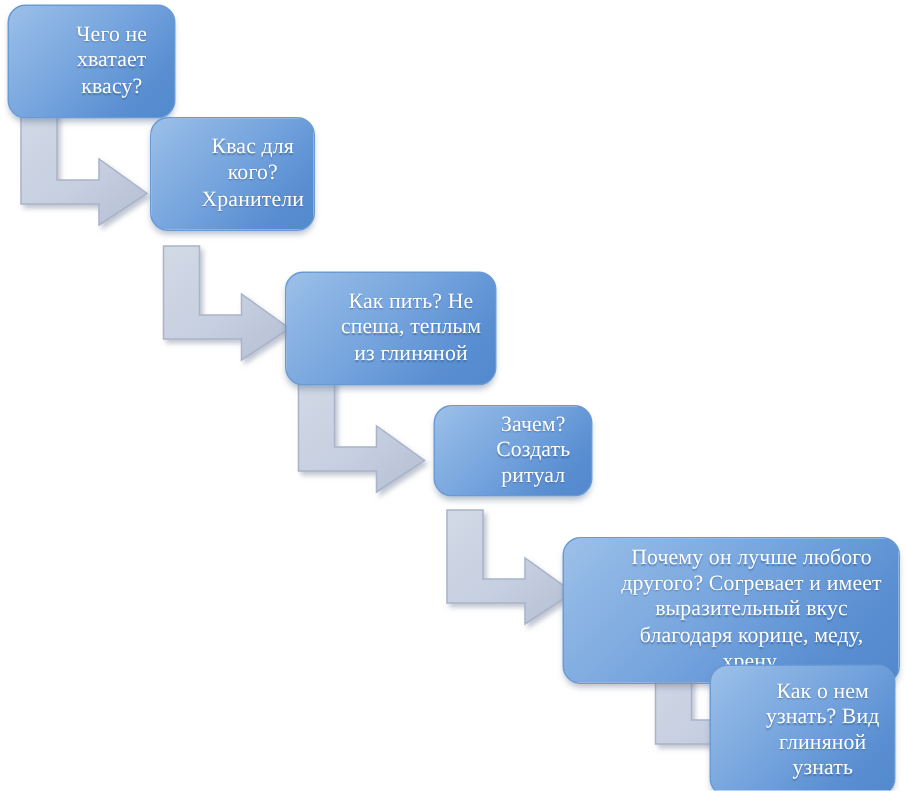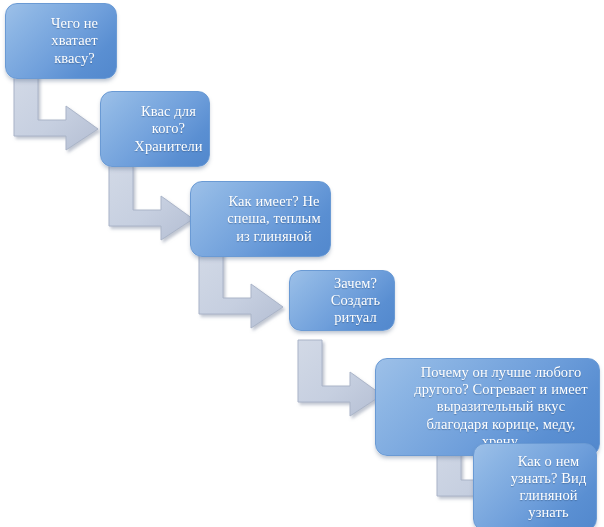--- a/index.html
+++ b/index.html
@@ -31,21 +31,21 @@
     color:#ffffff;
     text-shadow:0 1px 1px rgba(40,70,110,0.45);
     line-height:1.18;
     padding:4px 7px;
     letter-spacing:.1px;
   }
   .node .txt{display:block;width:100%;margin-left:27px;}
 
   
   #node-1{left:5px;  top:3px;   width:112px; height:76px; font-size:14.5px;}
-  #node-2{left:100px;top:91px;  width:110px; height:76px; font-size:14.5px;}
+  #node-2{left:100px;top:78px;  width:110px; height:76px; font-size:14.5px;}
   #node-3{left:190px;top:181px; width:141px; height:76px; font-size:14.5px;}
   #node-4{left:289px;top:270px; width:106px; height:61px; font-size:14.5px;}
   #node-5{left:375px;top:358px; width:225px; height:98px; font-size:14.5px;}
   #node-6{left:473px;top:443px; width:124px; height:88px; font-size:14.5px;}
 
   
   #conn-1{left:14px; top:74px;}
   #conn-2{left:109px;top:164px;}
   #conn-3{left:199px;top:252px;}
   #conn-4{left:298px;top:340px;}
@@ -138,21 +138,21 @@
 
   <div class="node" id="node-1">
     <span class="txt">Чего не хватает квасу?</span>
   </div>
 
   <div class="node" id="node-2">
     <span class="txt">Квас для кого? Хранители</span>
   </div>
 
   <div class="node" id="node-3">
-    <span class="txt">Как имеет? Не спеша, теплым из глиняной</span>
+    <span class="txt">Как пить? Не спеша, теплым из глиняной</span>
   </div>
 
   <div class="node" id="node-4">
     <span class="txt">Зачем? Создать ритуал</span>
   </div>
 
   <div class="node" id="node-5">
     <span class="txt">Почему он лучше любого другого? Согревает и имеет выразительный вкус благодаря корице, меду, хрену,</span>
   </div>
 

